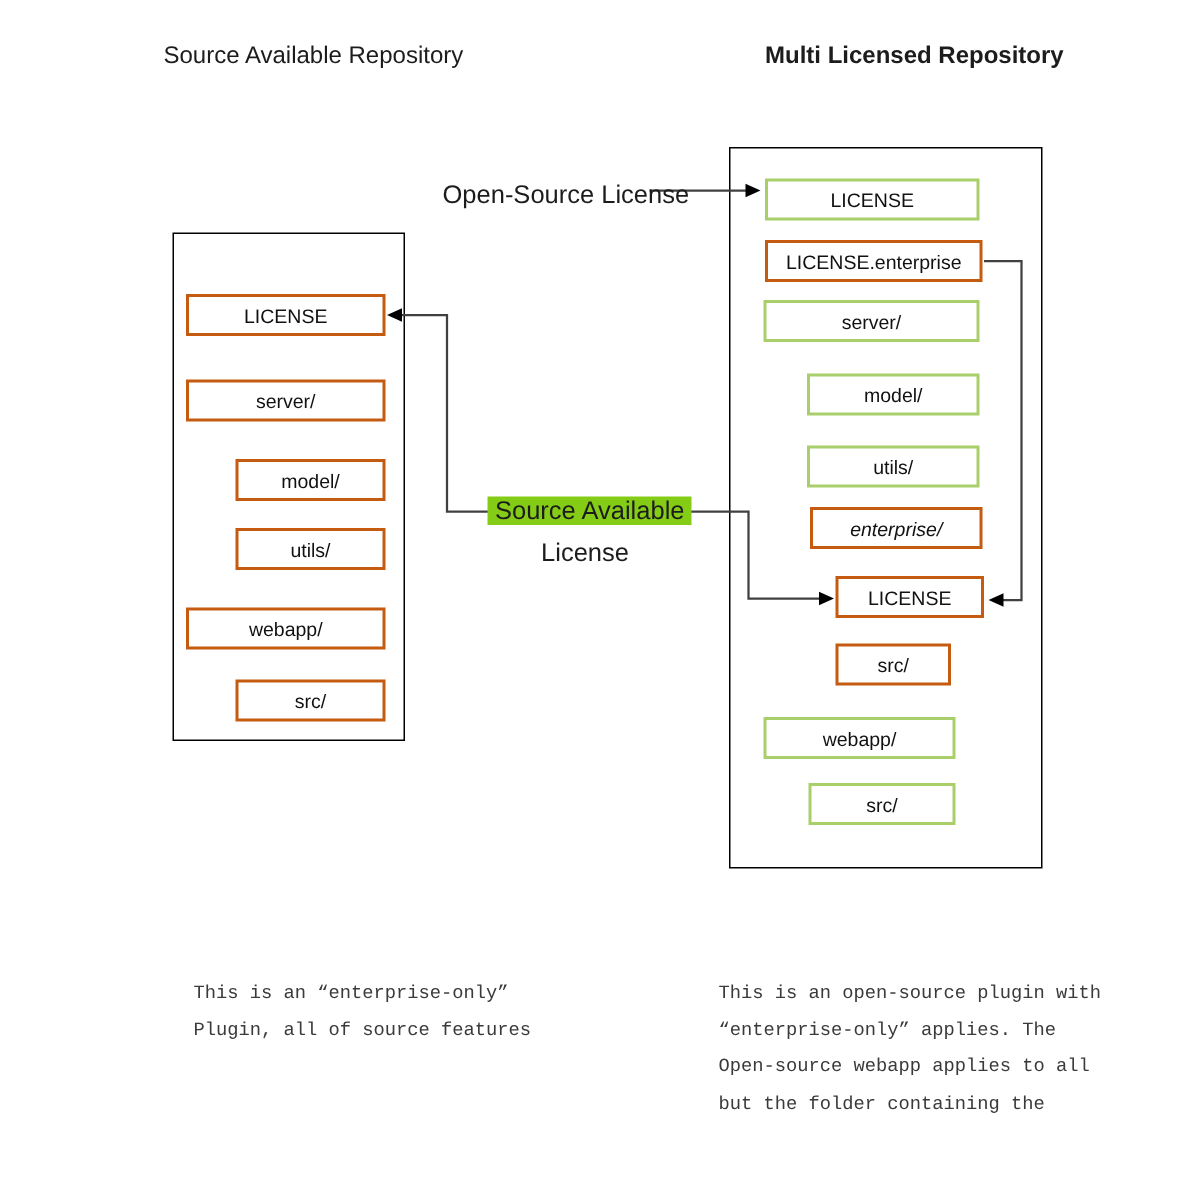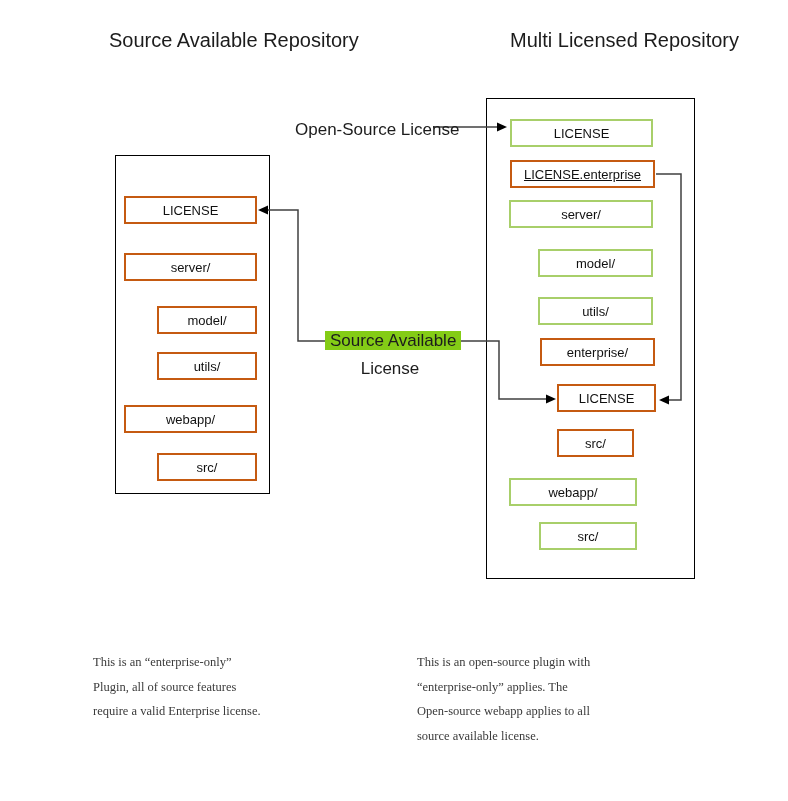--- a/index.html
+++ b/index.html
@@ -6,21 +6,21 @@
   #page{
     position:relative;
     width:788px;height:801px;
     background:#ffffff;
     font-family:"Liberation Sans",sans-serif;
     color:#1a1a1a;
     overflow:hidden;
   }
   .title{
     position:absolute;
-    font-size:20px;
+    font-size:16px;
     color:#1c1c1c;
     white-space:nowrap;
   }
   .repo{
     position:absolute;
     border:1.5px solid #000000;
     background:#ffffff;
   }
   .fbox{
     position:absolute;
@@ -43,42 +43,43 @@
     padding:0 5px;
   }
   #src-avail-label{
     width:130px;
     text-align:center;
     line-height:22px;
   }
   #src-avail-label .line2{margin-top:6px;}
   .note{
     position:absolute;
-    font-family:Liberation Serif, serif;
+    font-family:Liberation Mono, monospace;
     font-size:12.5px;
     line-height:24.5px;
     color:#3a3a3a;
     white-space:nowrap;
+    margin-left:36px;
   }
   svg.overlay{
     position:absolute;left:0;top:0;
     pointer-events:none;
   }
   svg.overlay polyline, svg.overlay line{
     fill:none;stroke:#404040;stroke-width:1.5;
   }
   svg.overlay polygon{fill:#000000;stroke:none;}
 </style>
 </head>
 <body>
 
 <div id="page">
 
   <div class="title" style="left:109px;top:29px;">Source Available Repository</div>
-  <div class="title" style="left:510px;top:29px;">Multi Licensed Repository</div>
+  <div class="title" style="left:510px;top:29px;font-weight:bold;">Multi Licensed Repository</div>
 
   <div class="repo" style="left:115px;top:155px;width:153px;height:337px;"></div>
   <div class="repo" style="left:486px;top:98px;width:207px;height:479px;"></div>
 
   <svg class="overlay" width="788" height="801" viewBox="0 0 788 801">
 
     <line x1="433" y1="127" x2="498" y2="127"></line>
     <polygon points="507,127 497,122.5 497,131.5"></polygon>
 
     <polyline points="267,210 298,210 298,341 499,341 499,399 547,399"></polyline>
@@ -104,33 +105,33 @@
   <div class="fbox" style="left: 124px; top: 405px; width: 133px; height: 28px; border-color: rgb(197, 90, 17);">
       <span>webapp/</span>
     </div>
   <div class="fbox" style="left: 157px; top: 453px; width: 100px; height: 28px; border-color: rgb(197, 90, 17);">
       <span>src/</span>
     </div>
 
   <div class="fbox" style="left: 510px; top: 119px; width: 143px; height: 28px; border-color: rgb(168, 207, 106);">
       <span>LICENSE</span>
     </div>
-  <div class="fbox" style="left: 510px; top: 160px; width: 145px; height: 28px; border-color: rgb(197, 90, 17); text-decoration: underline;">
+  <div class="fbox" style="left: 510px; top: 160px; width: 145px; height: 28px; border-color: rgb(197, 90, 17);">
       <span>LICENSE.enterprise</span>
     </div>
   <div class="fbox" style="left: 509px; top: 200px; width: 144px; height: 28px; border-color: rgb(168, 207, 106);">
       <span>server/</span>
     </div>
   <div class="fbox" style="left: 538px; top: 249px; width: 115px; height: 28px; border-color: rgb(168, 207, 106);">
       <span>model/</span>
     </div>
   <div class="fbox" style="left: 538px; top: 297px; width: 115px; height: 28px; border-color: rgb(168, 207, 106);">
       <span>utils/</span>
     </div>
-  <div class="fbox" style="left: 540px; top: 338px; width: 115px; height: 28px; border-color: rgb(197, 90, 17);">
+  <div class="fbox" style="left: 540px; top: 338px; width: 115px; height: 28px; border-color: rgb(197, 90, 17); font-style: italic;">
       <span>enterprise/</span>
     </div>
   <div class="fbox" style="left: 557px; top: 384px; width: 99px; height: 28px; border-color: rgb(197, 90, 17);">
       <span>LICENSE</span>
     </div>
   <div class="fbox" style="left: 557px; top: 429px; width: 77px; height: 28px; border-color: rgb(197, 90, 17);">
       <span>src/</span>
     </div>
   <div class="fbox" style="left: 509px; top: 478px; width: 128px; height: 28px; border-color: rgb(168, 207, 106);">
       <span>webapp/</span>
@@ -141,22 +142,21 @@
 
   <div class="conn-label" style="left:295px;top:120px;">Open-Source License</div>
   <div class="conn-label" id="src-avail-label" style="left:325px;top:330px;">
     <div><span class="onliner">Source Available</span></div>
     <div class="line2">License</div>
   </div>
 
   <div class="note" style="left:93px;top:650px;">
     <div>This is an “enterprise-only”</div>
     <div>Plugin, all of source features</div>
-    <div>require a valid Enterprise license.</div>
   </div>
-  <div class="note" style="left:417px;top:650px;">
+  <div class="note" style="left:443px;top:650px;">
     <div>This is an open-source plugin with</div>
     <div>“enterprise-only” applies. The</div>
     <div>Open-source webapp applies to all</div>
-    <div>source available license.</div>
+    <div>but the folder containing the</div>
   </div>
 
 </div>
 
 </body></html>

